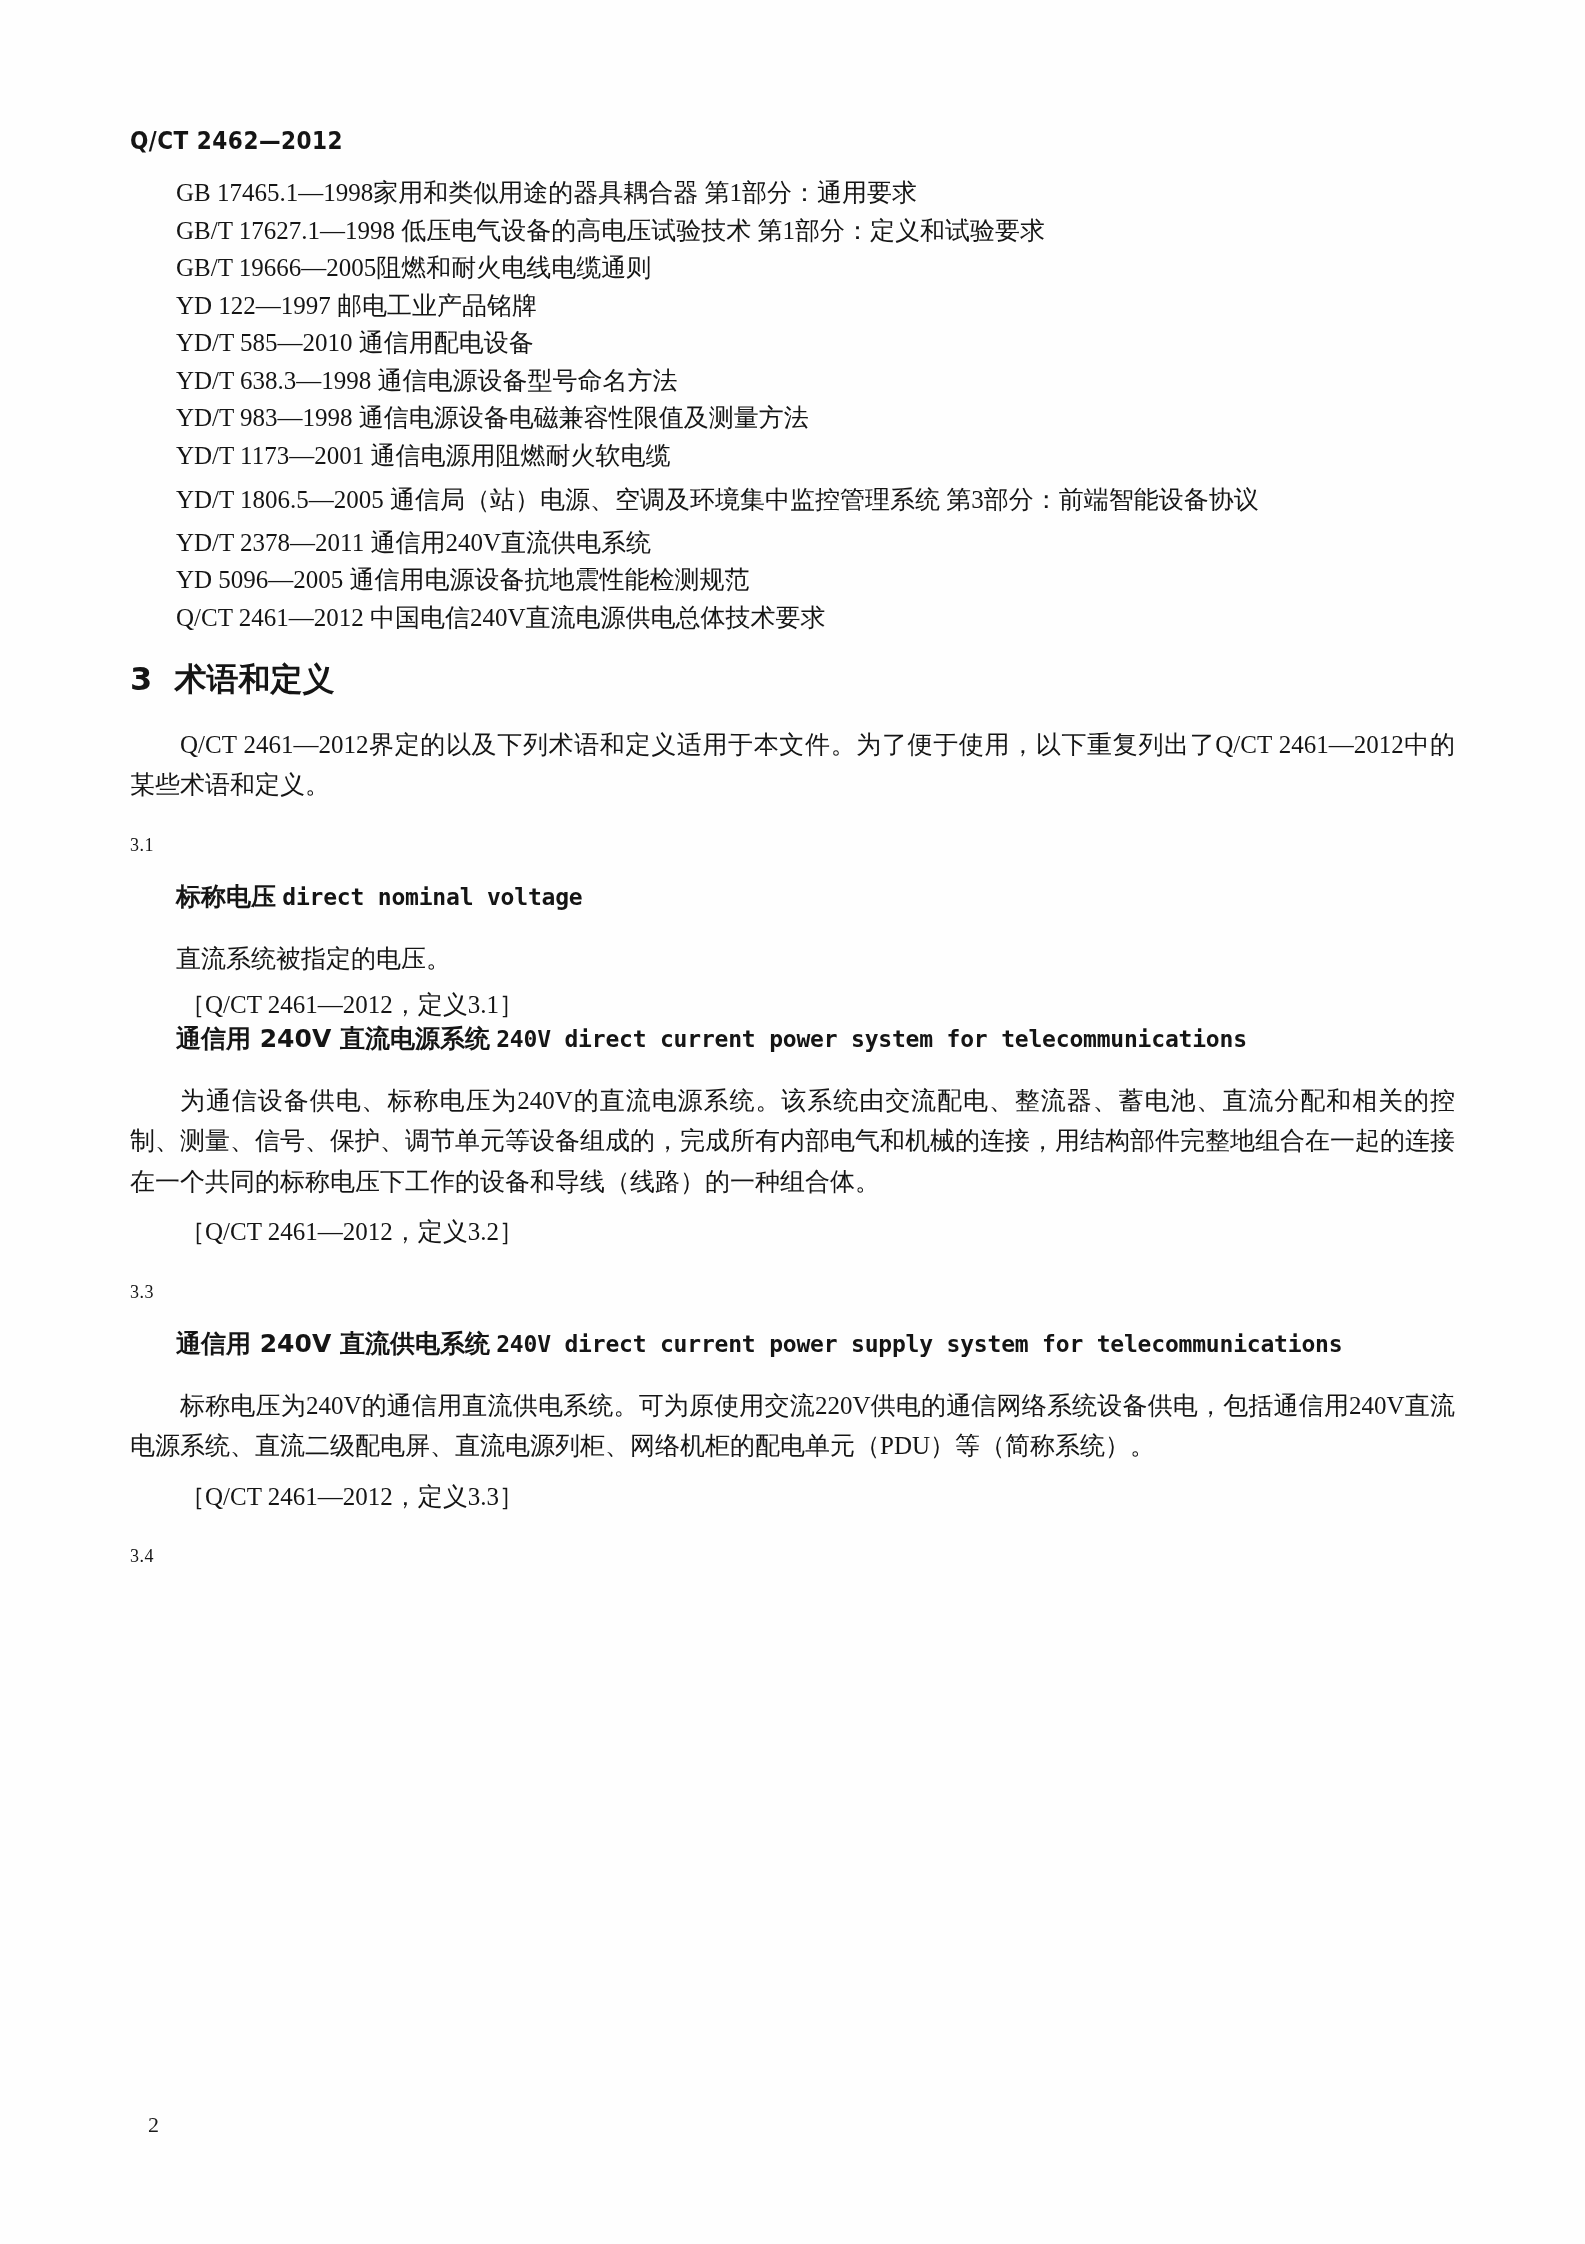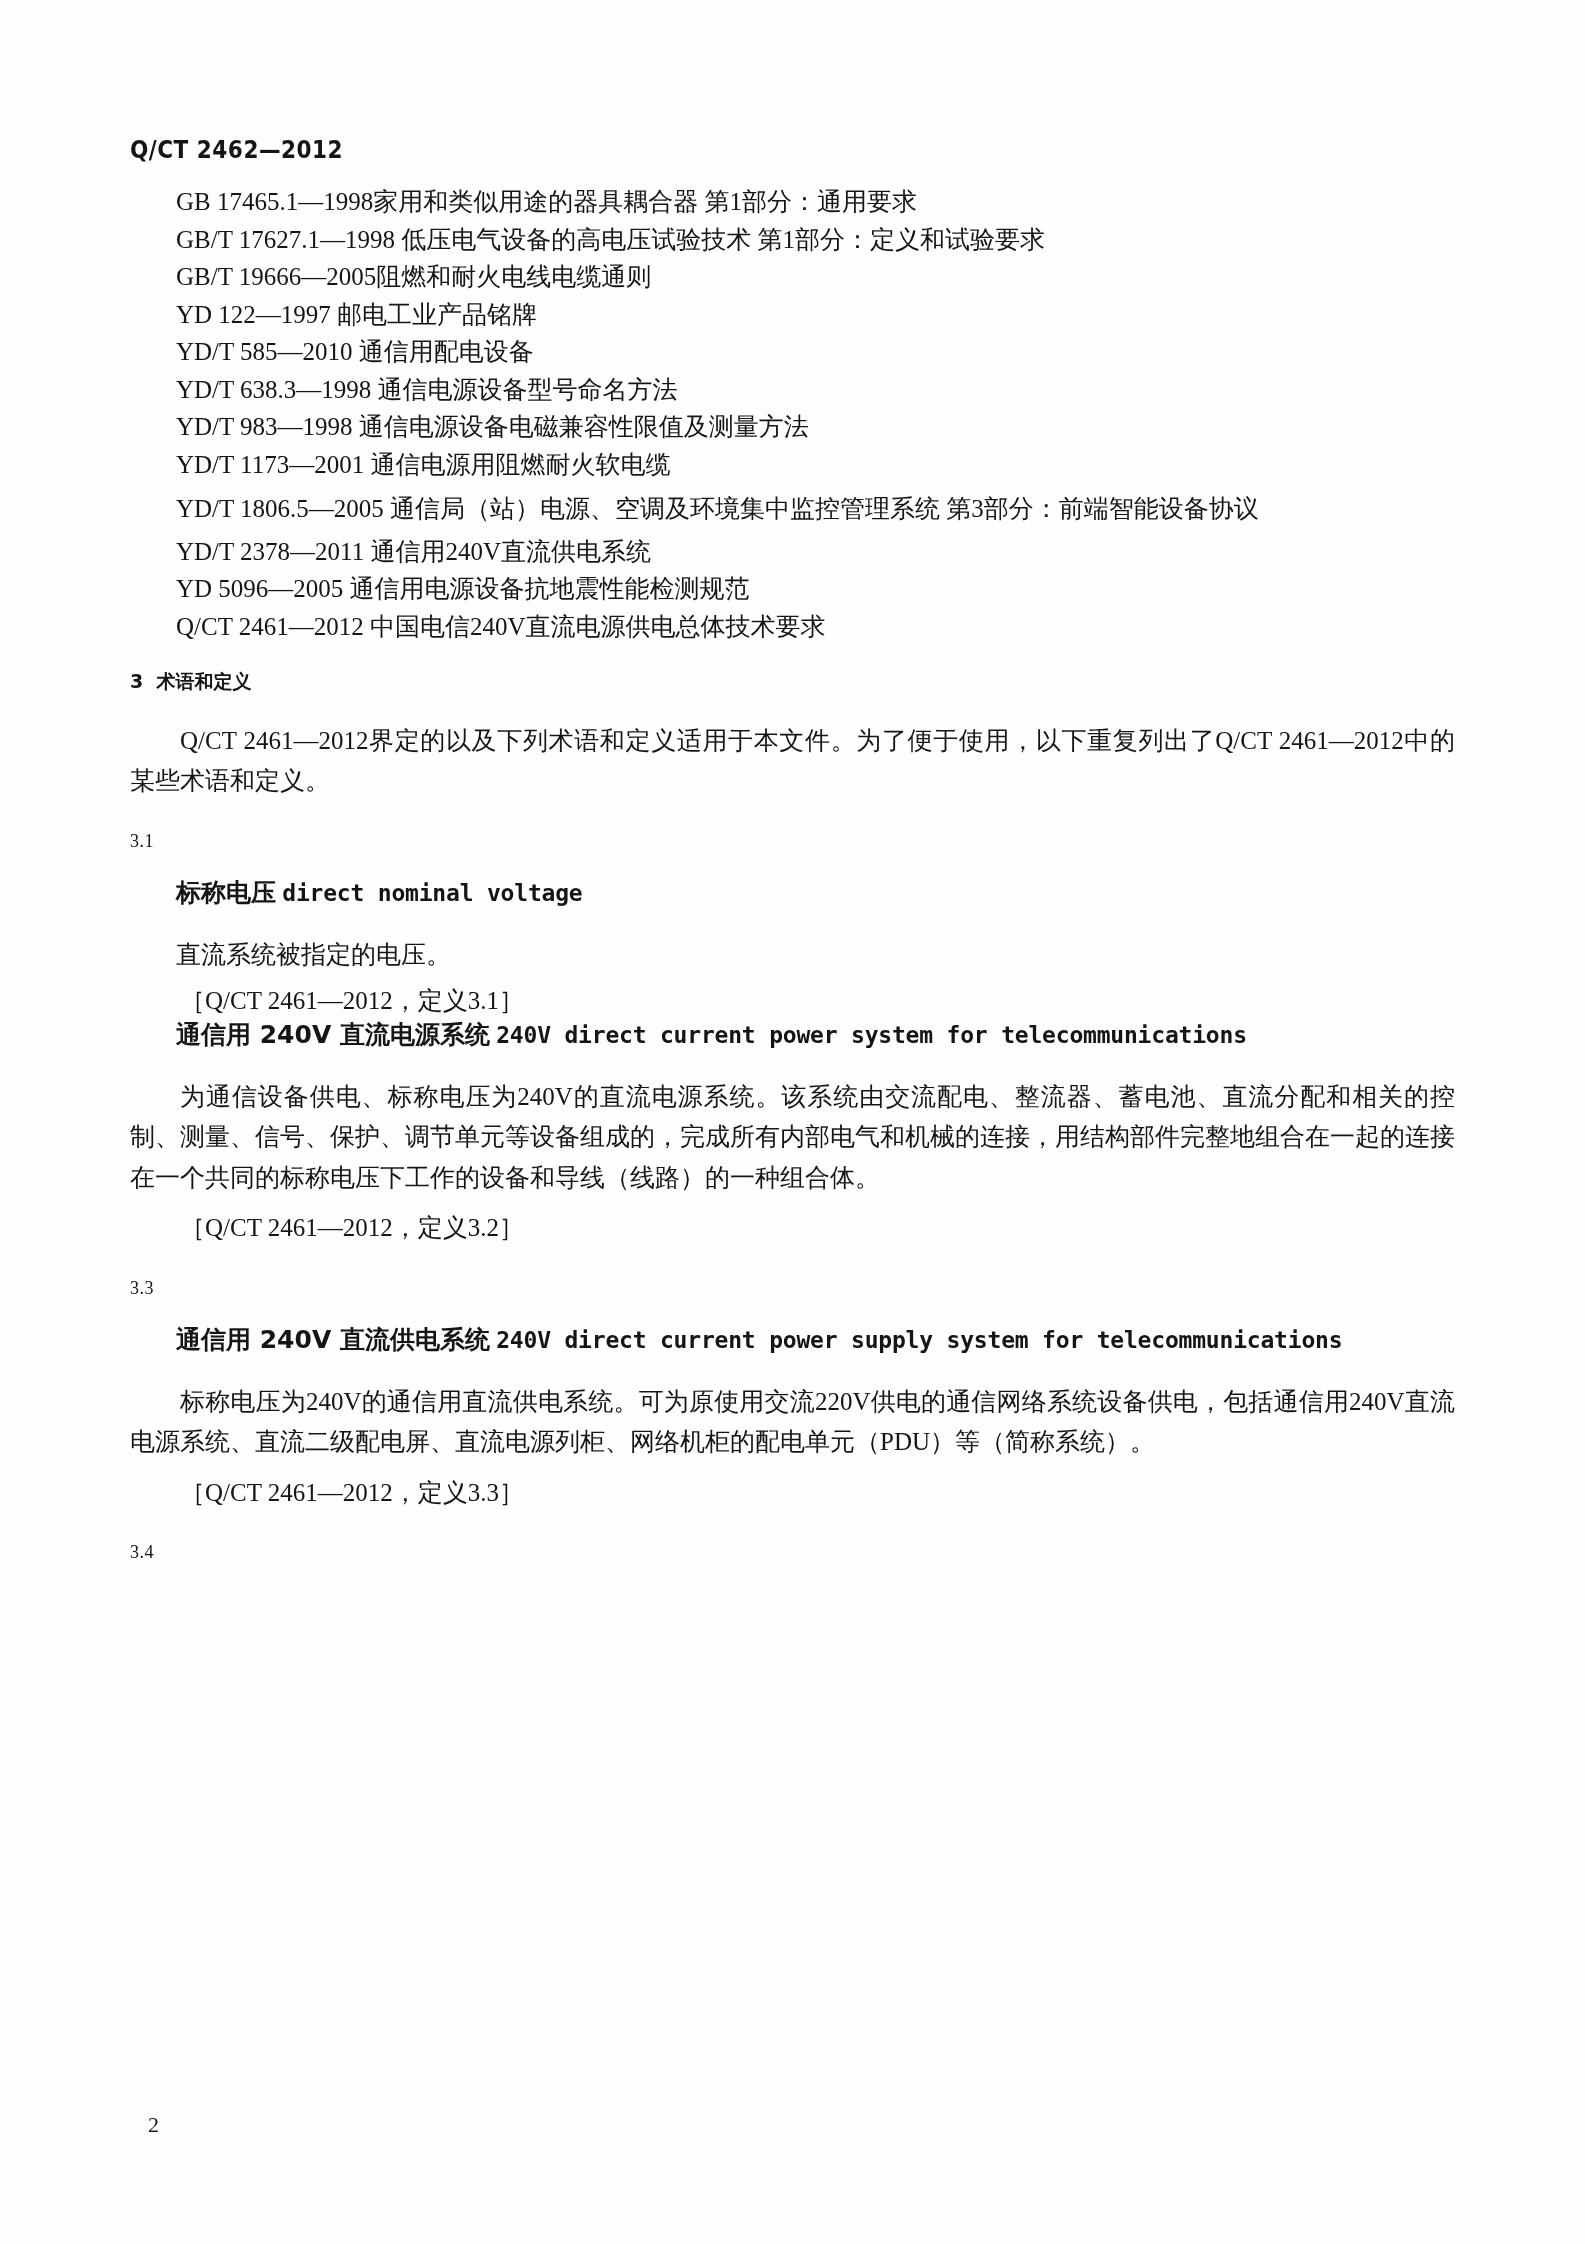--- a/index.html
+++ b/index.html
@@ -15,21 +15,21 @@
     margin: 0 auto;
     overflow: hidden;
     color: #151515;
     font-family: "Liberation Serif", "DejaVu Serif", serif;
   }
 
   
   .content {
     position: absolute;
     left: 130px;
-    top: 137px;
+    top: 128px;
     width: 1325px;
   }
 
   
   .running-head {
     font-family: "DejaVu Sans Condensed", "Liberation Sans Narrow", "Liberation Sans", sans-serif;
     font-weight: 700;
     font-size: 24px;
     letter-spacing: 0.5px;
     line-height: 1.1;
@@ -57,21 +57,21 @@
     margin-left: 0;
     text-indent: 46px;
     line-height: 1.62;
     margin-bottom: 9px;
   }
 
   
   .section-heading {
     font-family: "DejaVu Sans", "Liberation Sans", sans-serif;
     font-weight: 700;
-    font-size: 19px;
+    font-size: 32px;
     line-height: 1.0;
     margin: 33px 0 30px 0;
     white-space: pre;
   }
 
   
   .body-para {
     font-size: 25px;
     line-height: 1.62;
     margin: 0 0 10px 0;

